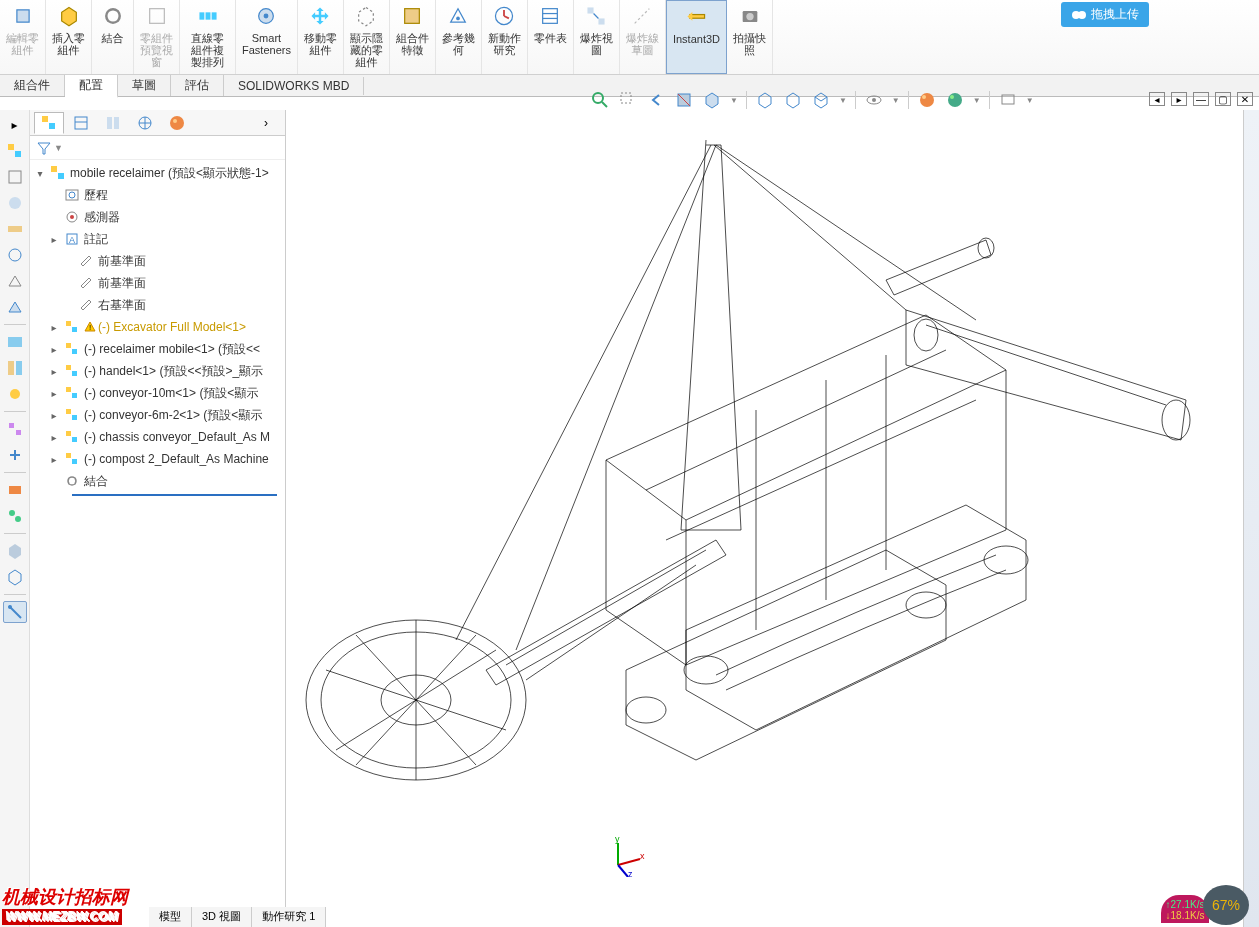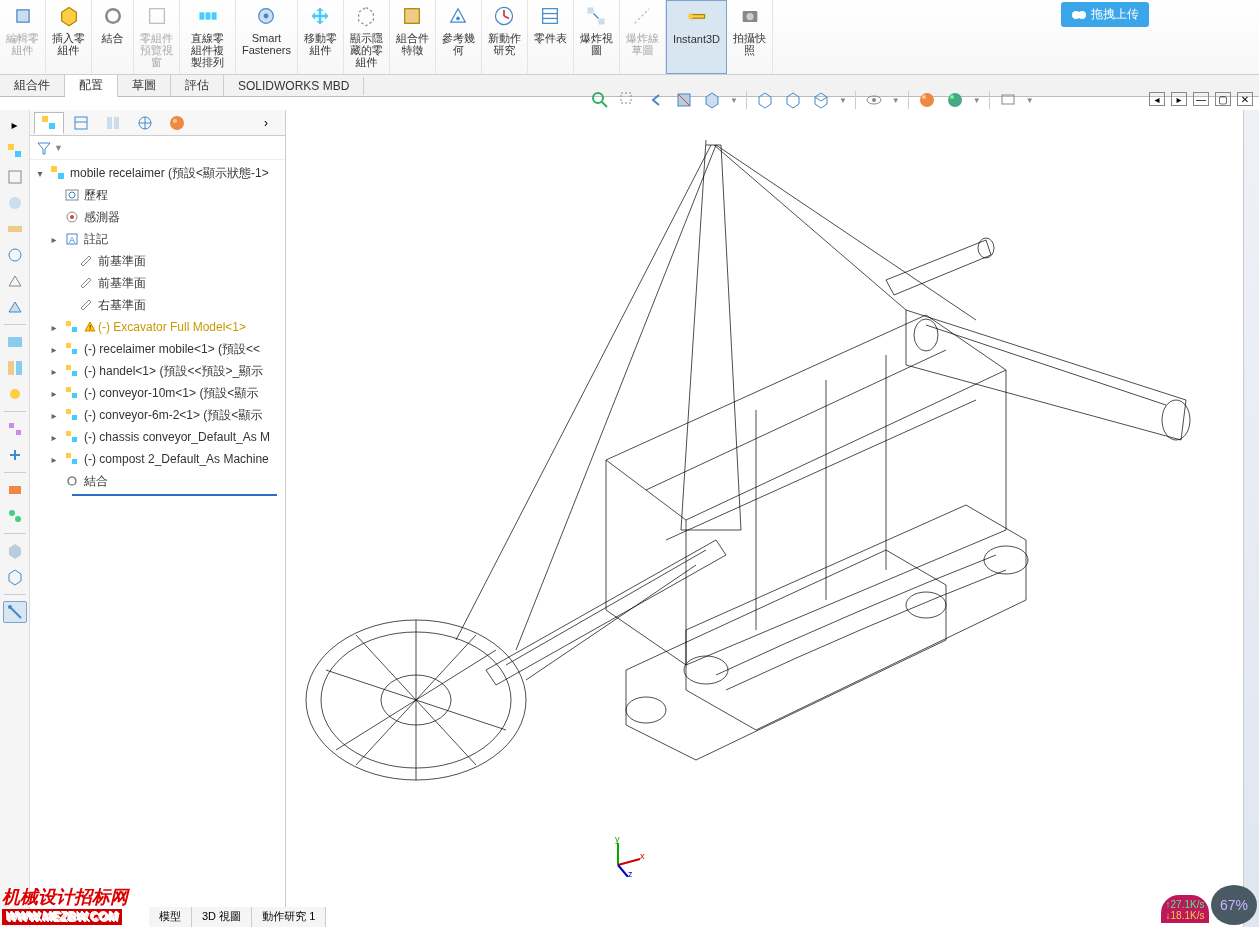--- a/index.html
+++ b/index.html
@@ -50,21 +50,21 @@
 
 .triad { position: absolute; left: 320px; bottom: 50px; width: 40px; height: 40px; }
 
 .bottom-tabs { position: absolute; bottom: 0; left: 149px; display: flex; height: 20px; background: #eee; }
 .btab { padding: 2px 10px; font-size: 11px; border-right: 1px solid #ccc; background: #f5f5f5; }
 
 .watermark { position: absolute; left: 2px; bottom: 2px; font-size: 18px; font-weight: bold; font-style: italic; color: #d00; text-shadow: 1px 1px 0 #fff, -1px -1px 0 #fff; }
 .watermark .sub { font-size: 12px; color: #fff; background: #c00; padding: 1px 4px; display: block; width: fit-content; }
 
 .net-badge { position: absolute; right: 50px; bottom: 4px; width: 48px; height: 28px; background: #be185d; border-radius: 18px 18px 0 0; color: #fff; font-size: 10px; text-align: center; padding-top: 4px; }
-.zoom-badge { position: absolute; right: 2px; bottom: 2px; width: 46px; height: 40px; background: #4a5a64; border-radius: 50%; color: #c4b5fd; font-size: 14px; display: flex; align-items: center; justify-content: center; }
+.zoom-badge { position: absolute; right: 10px; bottom: 2px; width: 46px; height: 40px; background: #4a5a64; border-radius: 50%; color: #eab308; font-size: 14px; display: flex; align-items: center; justify-content: center; }
 
 .upload-btn { position: absolute; top: 2px; right: 110px; background: #3aa5e8; color: #fff; padding: 4px 10px; border-radius: 3px; font-size: 12px; display: flex; align-items: center; gap: 4px; justify-content: flex-end; }
 
 svg { display: block; }
 </style>
 </head>
 <body>
 
 <div class="upload-btn">
   <svg width="16" height="16" viewBox="0 0 16 16">

